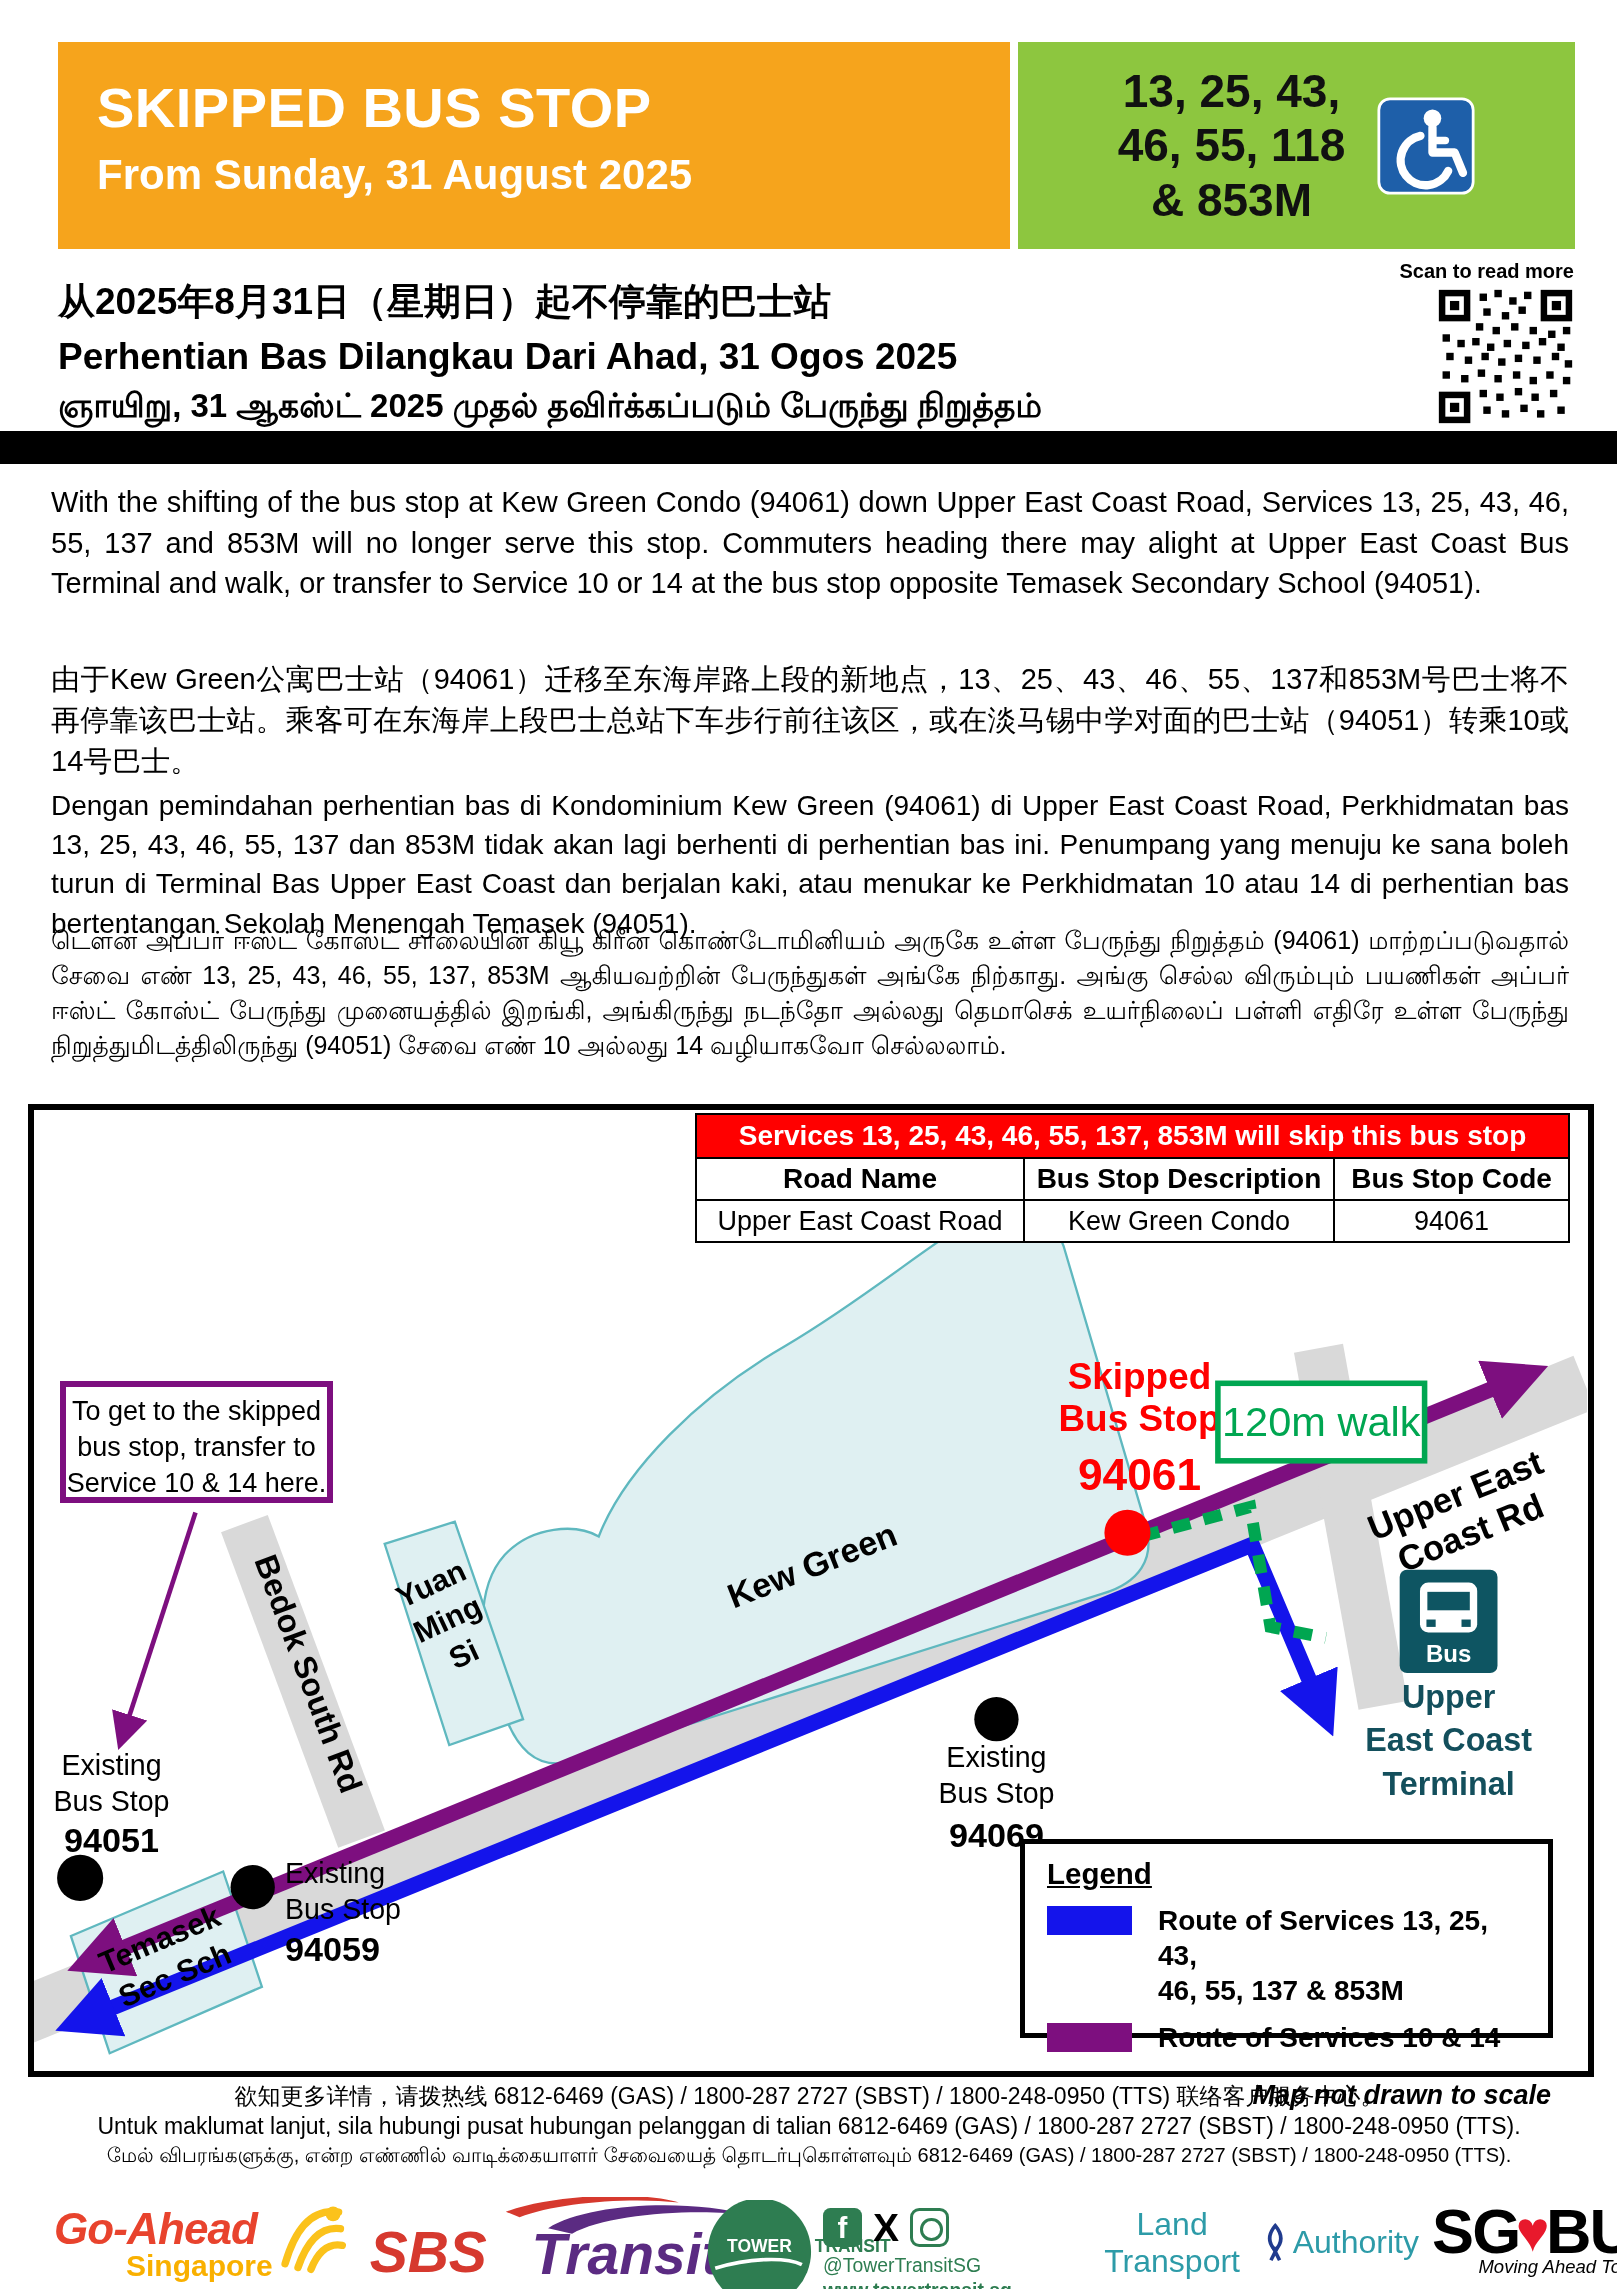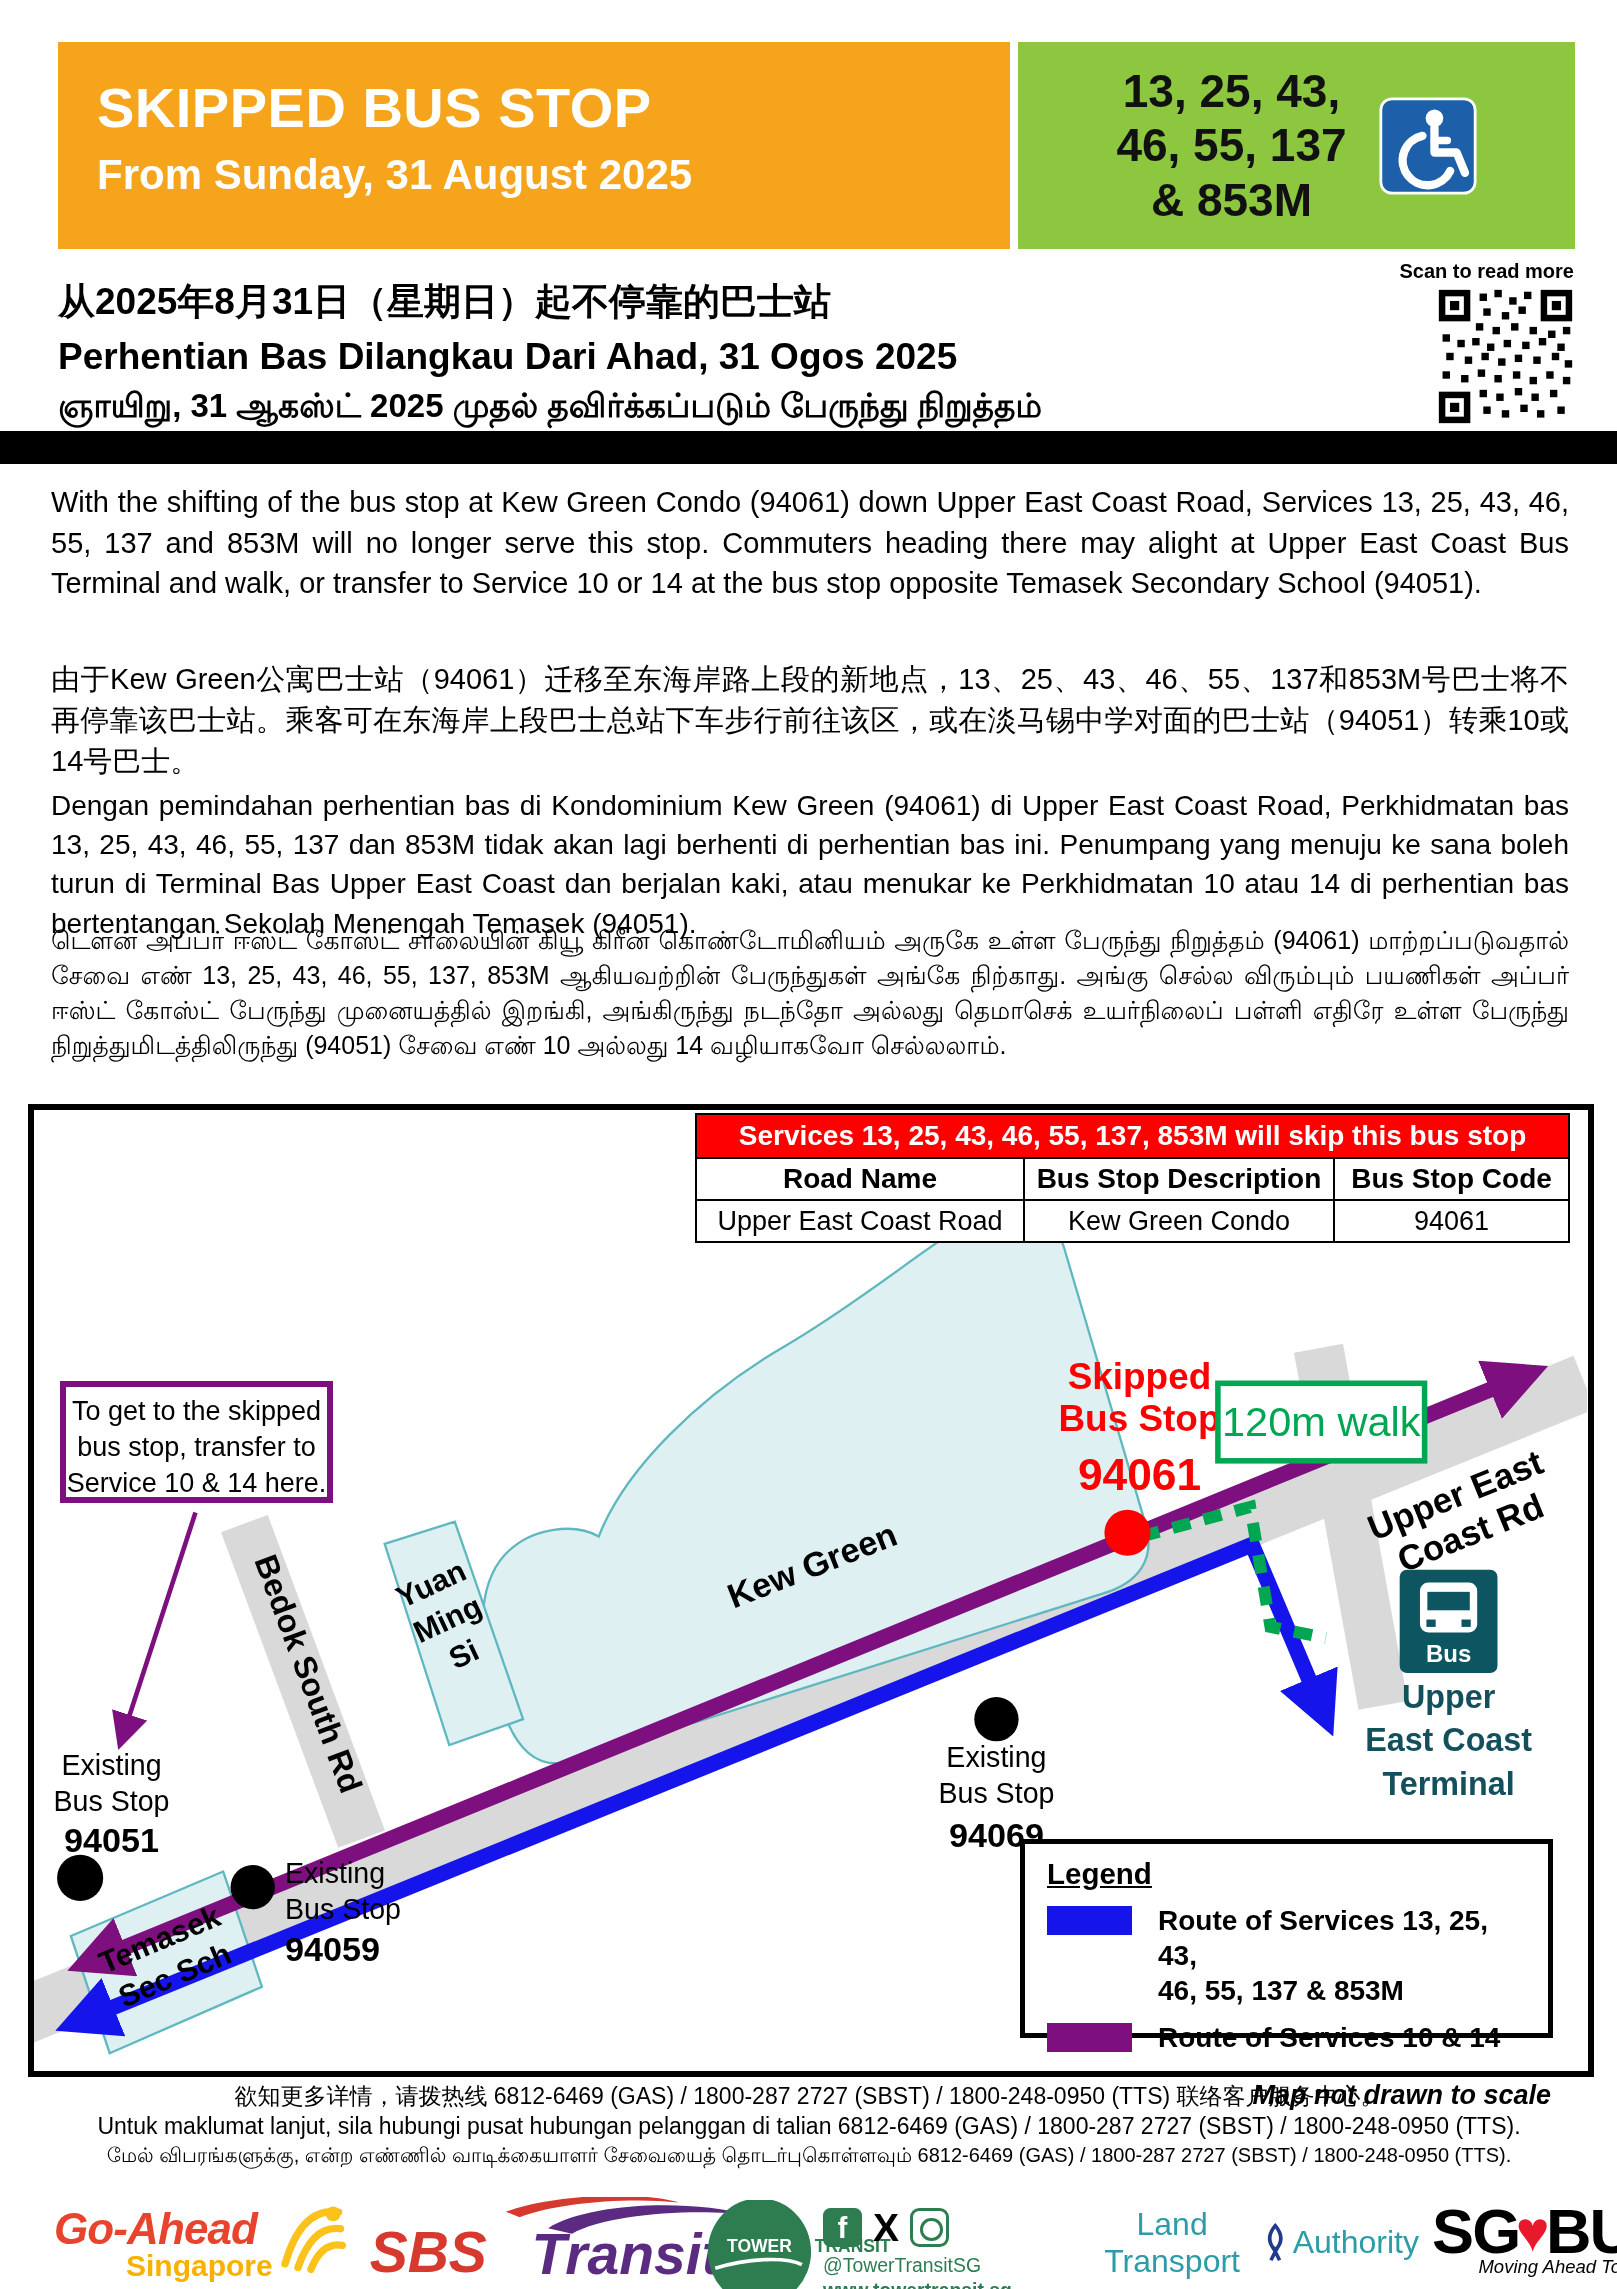--- a/index.html
+++ b/index.html
@@ -105,21 +105,21 @@
 
 <div class="page">
 
   <div class="hdr-orange">
     <div class="hdr-title">SKIPPED BUS STOP</div>
     <div class="hdr-date">From Sunday, 31 August 2025</div>
   </div>
   <div class="hdr-green">
     <div class="hdr-services">
       <div>13, 25, 43,</div>
-      <div>46, 55, 137</div>
+      <div>46, 55, 118</div>
       <div>&amp; 853M</div>
     </div>
     <svg class="wheelchair" viewBox="0 0 106 106">
       <rect x="2" y="2" width="102" height="102" rx="12" fill="#1E5FA9" stroke="#fff" stroke-width="3"></rect>
       <circle cx="60" cy="23" r="9.5" fill="#fff"></circle>
       <path d="M60,33 L60,60 L84,60 L93,82" fill="none" stroke="#fff" stroke-width="9" stroke-linecap="round" stroke-linejoin="round"></path>
       <path d="M60,47 L74,47" stroke="#fff" stroke-width="8" stroke-linecap="round"></path>
       <path d="M47,42 A27,27 0 1 0 77,80" fill="none" stroke="#fff" stroke-width="9" stroke-linecap="round"></path>
     </svg>
   </div>

